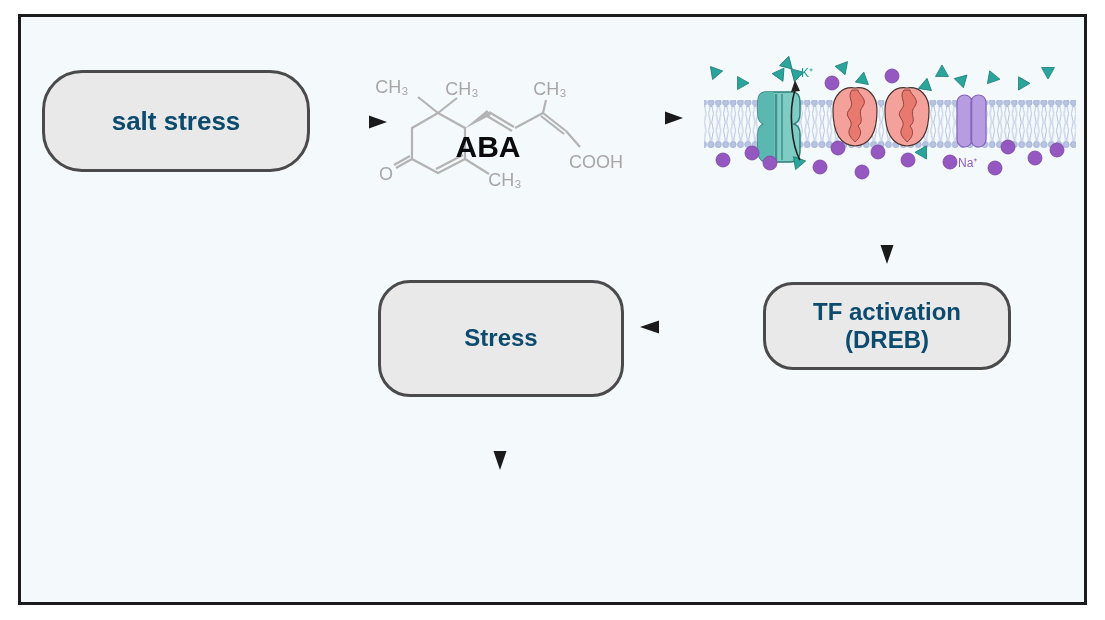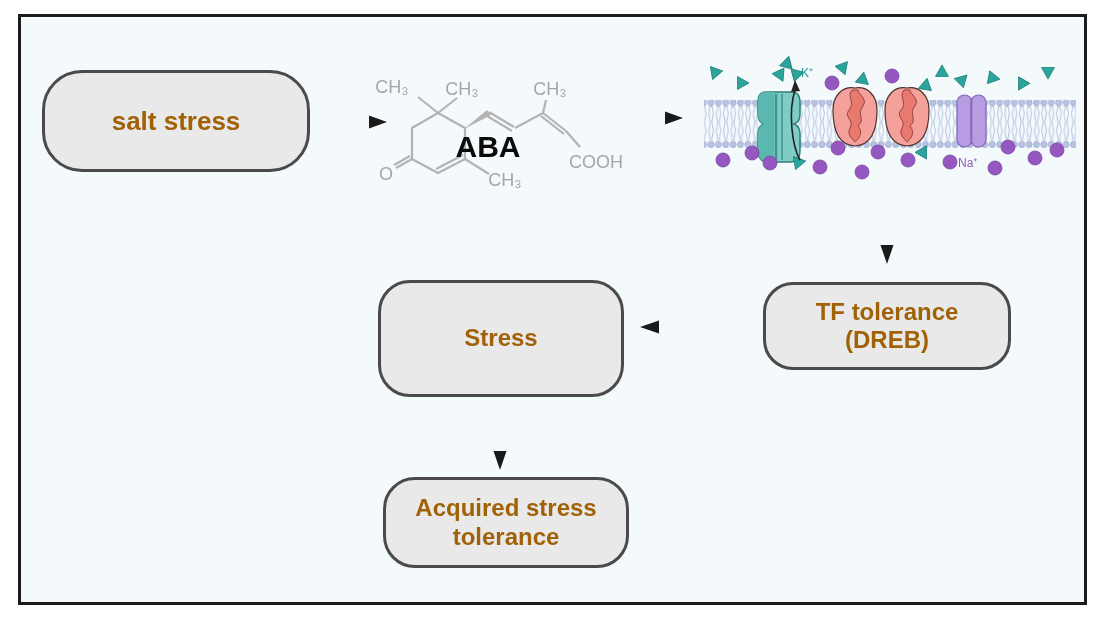--- a/index.html
+++ b/index.html
@@ -2,21 +2,21 @@
 <html><head>
 <meta charset="utf-8">
 <style>
   html,body{margin:0;padding:0;background:#ffffff;width:1105px;height:620px;
     font-family:"Liberation Sans",sans-serif;overflow:hidden;}
   .stage{position:relative;width:1105px;height:620px;}
   .frame{position:absolute;left:18px;top:14px;width:1069px;height:591px;
     background:#f4f9fc;border:3px solid #1c1c1c;box-sizing:border-box;}
   .node{position:absolute;background:#e9e9e9;border:3px solid #4a4a4a;
     box-sizing:border-box;display:flex;flex-direction:column;align-items:center;
-    justify-content:center;text-align:center;font-weight:bold;color:#a16207;
+    justify-content:center;text-align:center;font-weight:bold;color:#0c4a6e;
     line-height:1.18;}
   .node span{display:block;}
   .node-salt{left:42px;top:70px;width:268px;height:102px;border-radius:40px;font-size:26px;}
   .node-tf{left:763px;top:282px;width:248px;height:88px;border-radius:30px;font-size:24px;}
   .node-srg{left:378px;top:280px;width:246px;height:117px;border-radius:32px;font-size:24px;gap:32px;}
   .node-ast{left:383px;top:477px;width:246px;height:91px;border-radius:32px;font-size:24px;}
   .abs{position:absolute;}
   svg{display:block;}
   .chem-label{fill:#a6a6a6;font-size:18px;font-family:"Liberation Sans",sans-serif;}
   .aba-label{fill:#0b0b0b;font-size:30px;font-weight:bold;font-family:"Liberation Sans",sans-serif;}
@@ -181,21 +181,21 @@
         <linearGradient id="g3" x1="0" y1="0" x2="0" y2="1">
       <stop offset="0" stop-color="#888888"></stop>
           <stop offset="0.5" stop-color="#111111"></stop>
     </linearGradient>
       </defs>
     <line x1="8" y1="2" x2="8" y2="52" stroke="url(#g3)" stroke-width="3.2"></line>
     <polygon points="1.5,51 14.5,51 8,70" fill="#1a1a1a"></polygon>
   </svg>
 
   <div class="node node-tf">
-    <span>TF tolerance</span>
+    <span>TF activation</span>
     <span>(DREB)</span>
   </div>
 
   <svg class="abs" style="left:638px;top:319px" width="120" height="16">
     <defs>
         <linearGradient id="g4" x1="0" y1="0" x2="1" y2="0">
       <stop offset="0.45" stop-color="#1a1a1a"></stop>
           <stop offset="1" stop-color="#bbbbbb"></stop>
     </linearGradient>
       </defs>
@@ -211,17 +211,13 @@
     <defs>
         <linearGradient id="g5" x1="0" y1="0" x2="0" y2="1">
       <stop offset="0" stop-color="#888888"></stop>
           <stop offset="0.5" stop-color="#111111"></stop>
     </linearGradient>
       </defs>
     <line x1="8" y1="2" x2="8" y2="54" stroke="url(#g5)" stroke-width="3.2"></line>
     <polygon points="1.5,53 14.5,53 8,72" fill="#1a1a1a"></polygon>
   </svg>
 
-  <div class="node node-ast">
-    <span>Acquired stress</span>
-    <span>tolerance</span>
-  </div>
 </div>
 
 </body></html>

